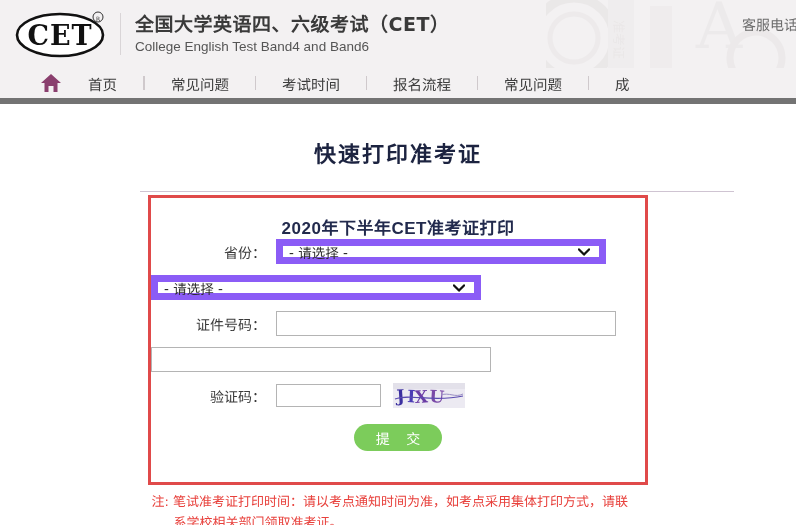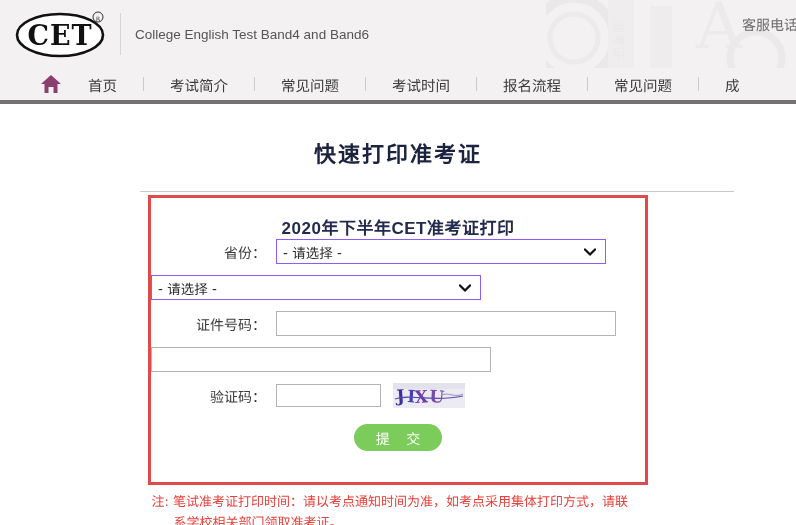--- a/index.html
+++ b/index.html
@@ -79,21 +79,21 @@
     font-size: 14px;
     color: #6b6b6b;
     white-space: nowrap;
     font-family: "DejaVu Sans", "Liberation Sans", sans-serif;
   }
 
   
   .nav {
     height: 36px;
     background: #f3f1f2;
-    border-bottom: 4px solid #737373;
+    border-bottom: 6px solid #737373;
     display: flex;
     align-items: center;
     padding-left: 40px;
     box-sizing: border-box;
     overflow: hidden;
     white-space: nowrap;
   }
   .nav-home-icon {
     width: 22px;
     height: 20px;
@@ -163,21 +163,21 @@
     padding-right: 10px;
     font-size: 14px;
     color: #3a3a3a;
     box-sizing: border-box;
     flex: 0 0 auto;
     font-family: "DejaVu Sans", "Liberation Sans", sans-serif;
   }
   .field-select {
     width: 330px;
     height: 25px;
-    border: 1px solid #8b5cf6;
+    border: 7px solid #8b5cf6;
     background: #ffffff;
     font-size: 13.5px;
     color: #2c2c2c;
     padding: 0 6px;
     box-sizing: border-box;
     position: relative;
     display: flex;
     align-items: center;
     font-family: "DejaVu Sans", "Liberation Sans", sans-serif;
     cursor: pointer;
@@ -277,36 +277,36 @@
         <ellipse cx="46" cy="26" rx="43" ry="21" fill="#ffffff" stroke="#111111" stroke-width="2.6"></ellipse>
         <text x="46" y="36" text-anchor="middle" font-family="DejaVu Serif, serif" font-size="27" font-weight="bold" fill="#111111" letter-spacing="1">CET</text>
         <circle cx="84" cy="8" r="5" fill="none" stroke="#333333" stroke-width="1"></circle>
         <text x="84" y="11.5" text-anchor="middle" font-family="DejaVu Sans, sans-serif" font-size="6" fill="#333333">R</text>
       </svg>
     </div>
 
     <div class="logo-divider"></div>
 
     <div class="brand-text">
+      <div class="brand-cn">全国大学英语四、六级考试（CET）</div>
       <div class="brand-en">College English Test Band4 and Band6</div>
     </div>
 
     <div class="service-phone">客服电话</div>
   </div>
 </div>
 
 <div class="nav">
 
   <svg class="nav-home-icon" viewBox="0 0 22 20" xmlns="http://www.w3.org/2000/svg" aria-hidden="true">
     <path d="M11 1 L21 10 L17.5 10 L17.5 19 L13.5 19 L13.5 13 L8.5 13 L8.5 19 L4.5 19 L4.5 10 L1 10 Z" fill="#8a3f6e"></path>
   </svg>
 
   <div class="nav-item">首页</div>
   <div class="nav-sep"></div>
-  <div class="nav-item">考试简介</div>
   <div class="nav-sep"></div>
   <div class="nav-item">常见问题</div>
   <div class="nav-sep"></div>
   <div class="nav-item">考试时间</div>
   <div class="nav-sep"></div>
   <div class="nav-item">报名流程</div>
   <div class="nav-sep"></div>
   <div class="nav-item">常见问题</div>
   <div class="nav-sep"></div>
   <div class="nav-item">成</div>

